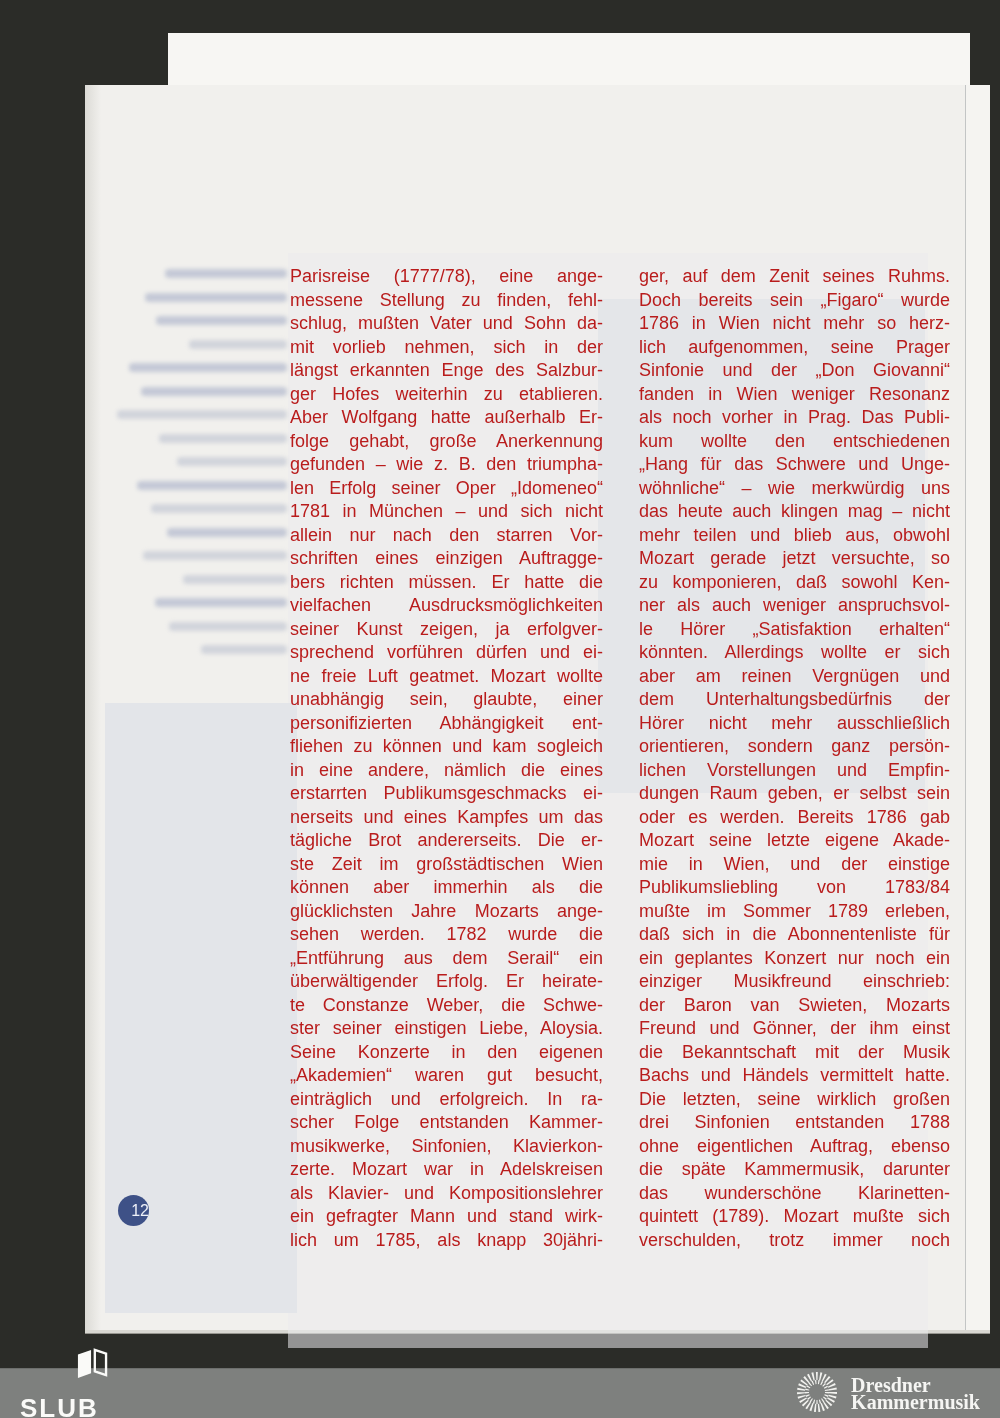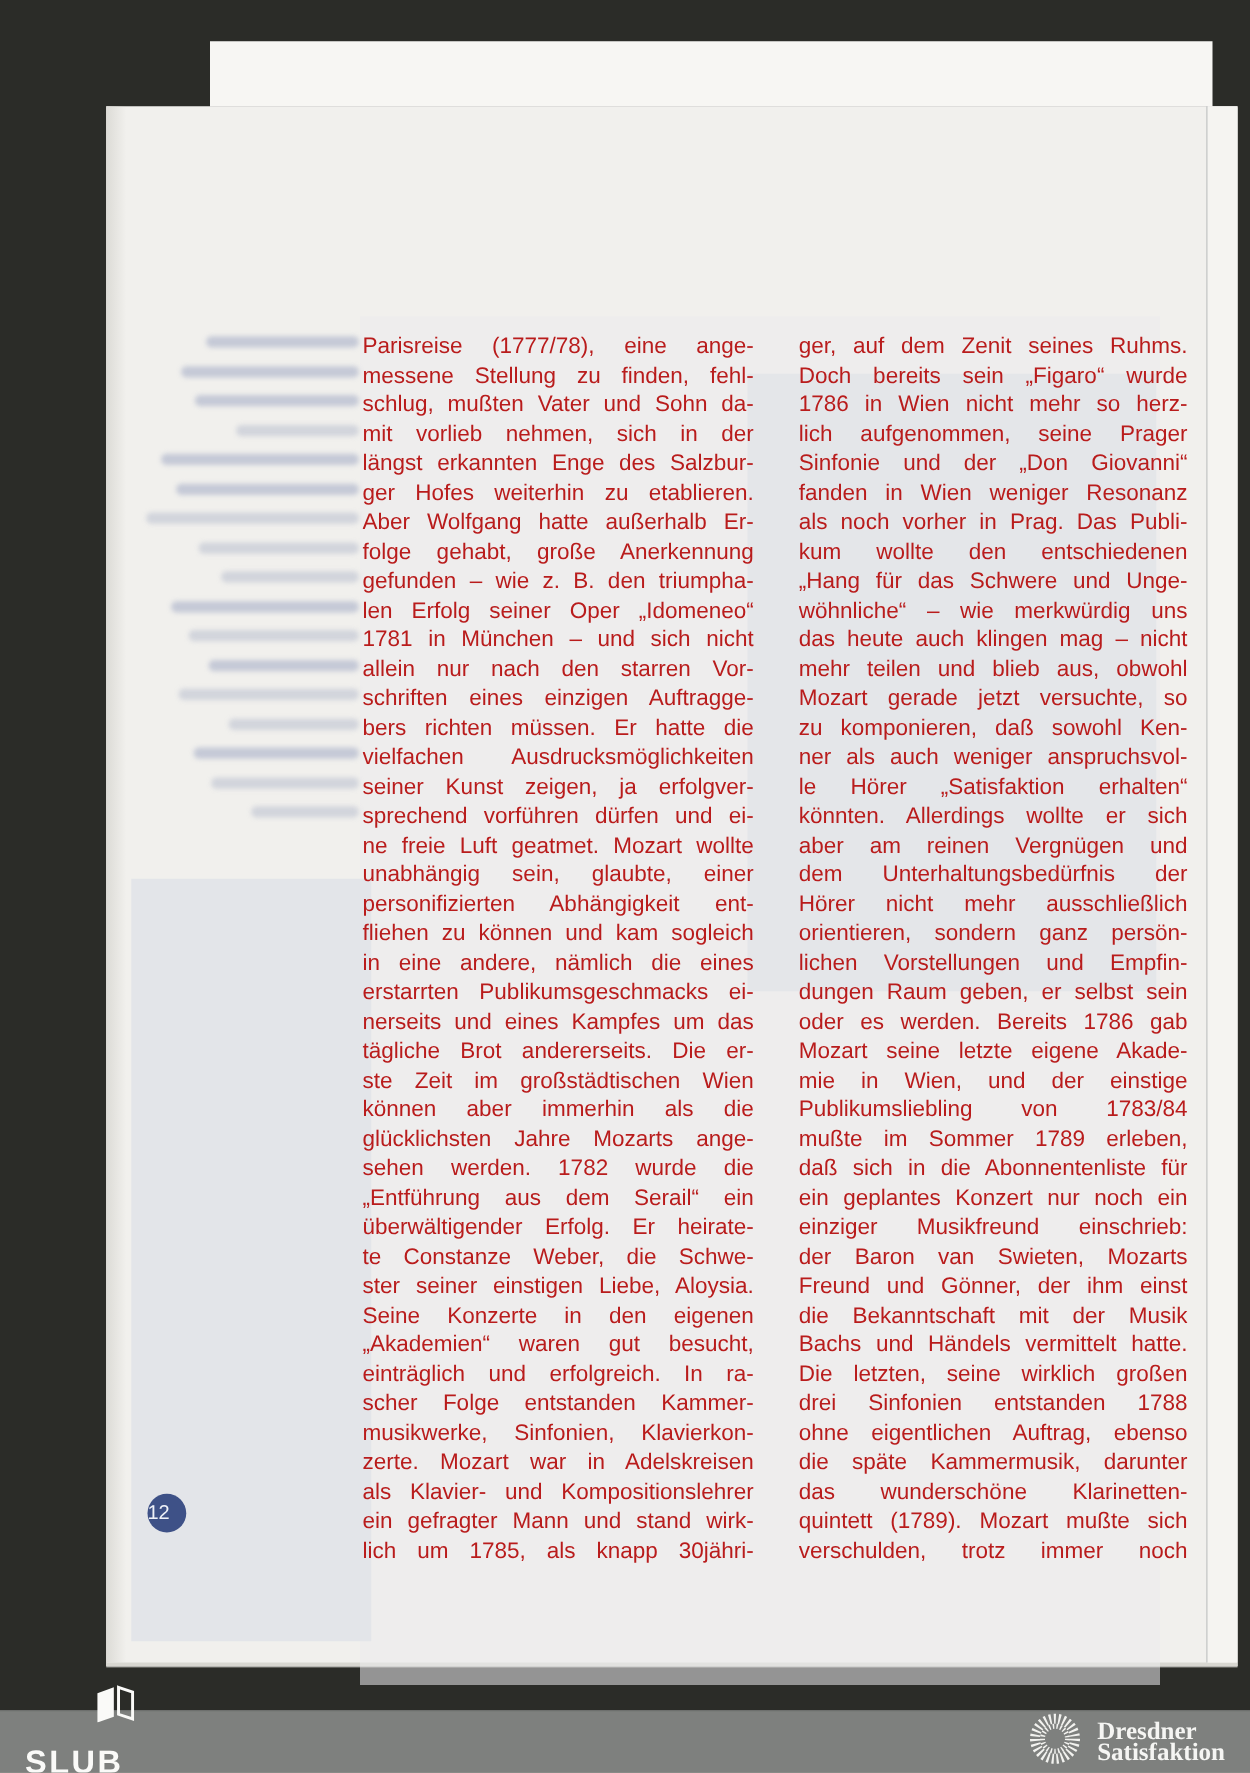--- a/index.html
+++ b/index.html
@@ -62,21 +62,21 @@
     white-space:pre-line;text-align:justify;text-align-last:justify;
     overflow:hidden;
   }
   .col-left{left:205px;width:313px;}
   .col-right{left:554px;width:311px;}
 
   
   .badge{
     position:absolute;left:33px;top:1110px;width:31px;height:31px;border-radius:50%;
     background:#3e5187;color:#eef1f8;
-    display:flex;align-items:center;justify-content:flex-start;
+    display:flex;align-items:center;justify-content:flex-end;
     font-size:16px;font-weight:400;
   }
 
   
   .footer{
     position:absolute;left:0;bottom:0;width:1000px;height:50px;
     background:#7e807e;border-top:1px solid #6d6f6d;
     display:flex;align-items:center;justify-content:space-between;
     box-sizing:border-box;padding:0 20px;
   }
@@ -235,18 +235,18 @@
     </div>
     <div class="ph">
       <span>
         <svg width="46" height="46" viewBox="0 0 46 46">
           <circle cx="23" cy="23" r="16" fill="none" stroke="#f2f2ef" stroke-width="8" stroke-dasharray="1.6 2.1"></circle>
           <circle cx="23" cy="23" r="10" fill="none" stroke="#f2f2ef" stroke-width="4" stroke-dasharray="1.2 1.8"></circle>
         </svg>
       </span>
       <span class="ph-texts">
         <span>Dresdner</span><br>
-        <span>Satisfaktion</span>
+        <span>Kammermusik</span>
       </span>
     </div>
   </div>
 
 </div>
 
 </body></html>

